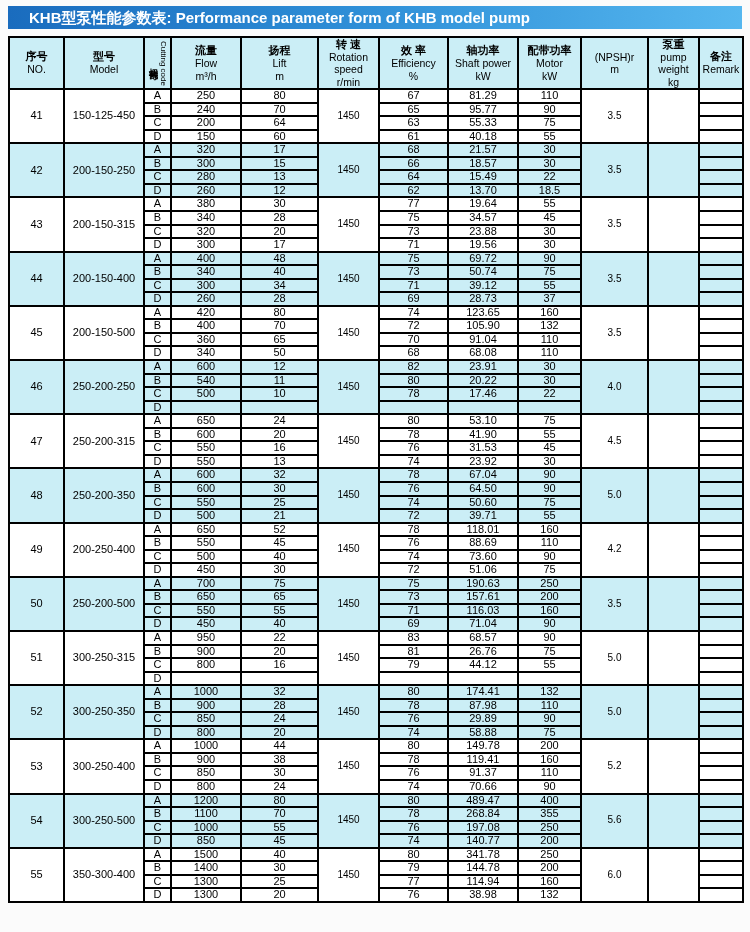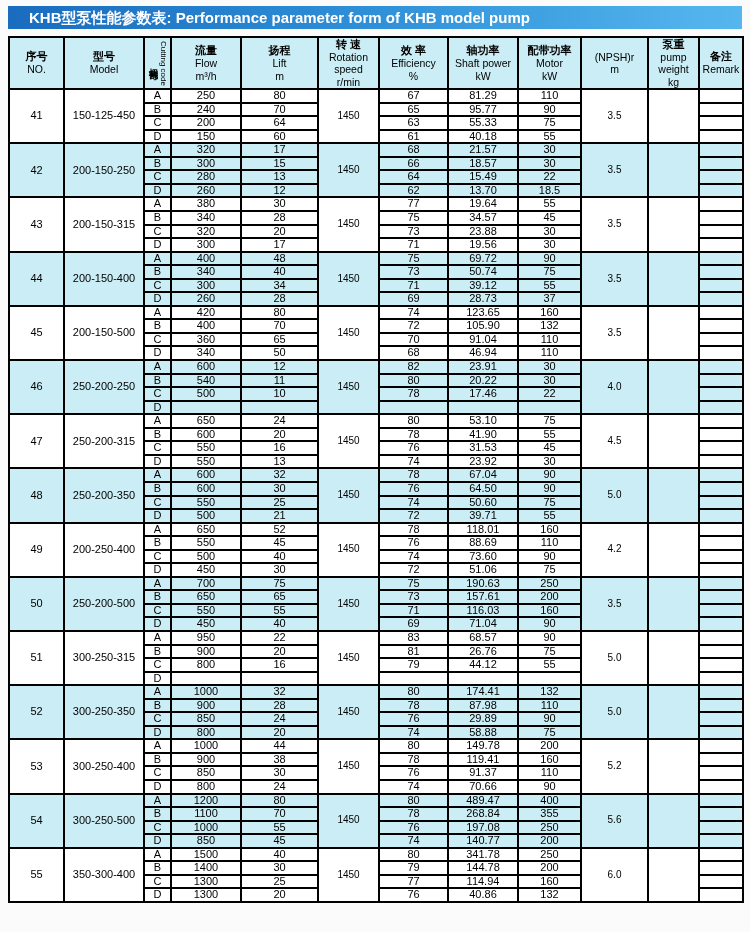--- a/index.html
+++ b/index.html
@@ -302,21 +302,21 @@
           <td>70</td>
           <td>91.04</td>
           <td>110</td>
           <td></td>
         </tr>
         <tr>
           <td>D</td>
           <td>340</td>
           <td>50</td>
           <td>68</td>
-          <td>46.94</td>
+          <td>68.08</td>
           <td>110</td>
           <td></td>
         </tr>
         <tr class="alt">
           <td rowspan="4">46</td>
           <td rowspan="4">250-200-250</td>
           <td>A</td>
           <td>600</td>
           <td>12</td>
           <td rowspan="4" class="speed">1450</td>
@@ -712,19 +712,19 @@
           <td>77</td>
           <td>114.94</td>
           <td>160</td>
           <td></td>
         </tr>
         <tr>
           <td>D</td>
           <td>1300</td>
           <td>20</td>
           <td>76</td>
-          <td>40.86</td>
+          <td>38.98</td>
           <td>132</td>
           <td></td>
         </tr>
       </tbody>
   </table>
 </div>
 
 </body></html>

